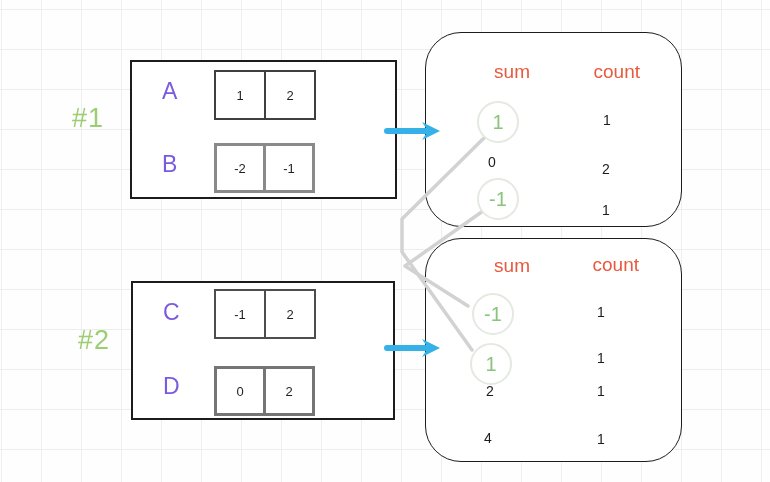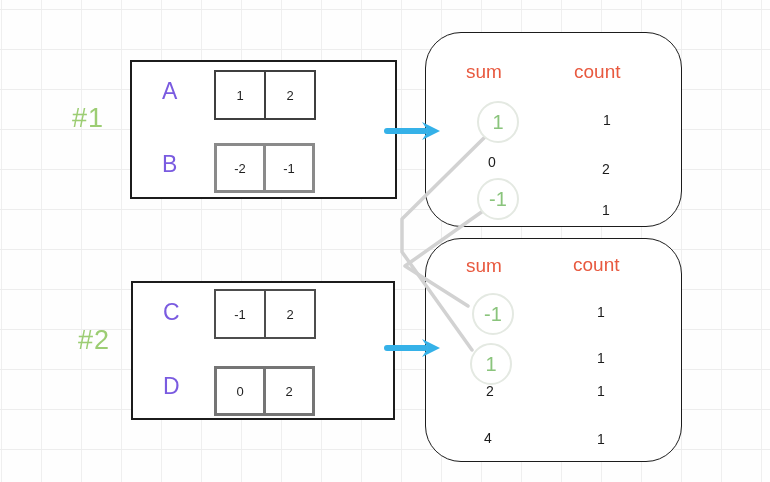--- a/index.html
+++ b/index.html
@@ -35,21 +35,21 @@
   .arr-b .cell{border:3px solid #8a8a8a;}
   .arr-c .cell{border:2px solid #4d4d4d;}
   .arr-d .cell{border:3px solid #757575;}
   .cell + .cell{margin-left:-2px;}
   .arr-b .cell + .cell, .arr-d .cell + .cell{margin-left:-3px;}
   .rrect{
     position:absolute;border:1.7px solid #1c1c1c;border-radius:36px;
     background:#ffffff;box-sizing:border-box;
   }
   .hdr{
-    position:absolute;font-size:19px;text-align:left;line-height:22px;
+    position:absolute;font-size:19px;text-align:right;line-height:22px;
   }
   .num{
     position:absolute;width:40px;text-align:center;font-size:14px;
     line-height:20px;color:#1b1b1b;
   }
   .circle{
     position:absolute;width:42px;height:42px;border-radius:50%;
     border:2px solid #e4e9e2;background:#ffffff;box-sizing:border-box;
     display:flex;align-items:center;justify-content:center;
     font-size:20px;z-index:3;

